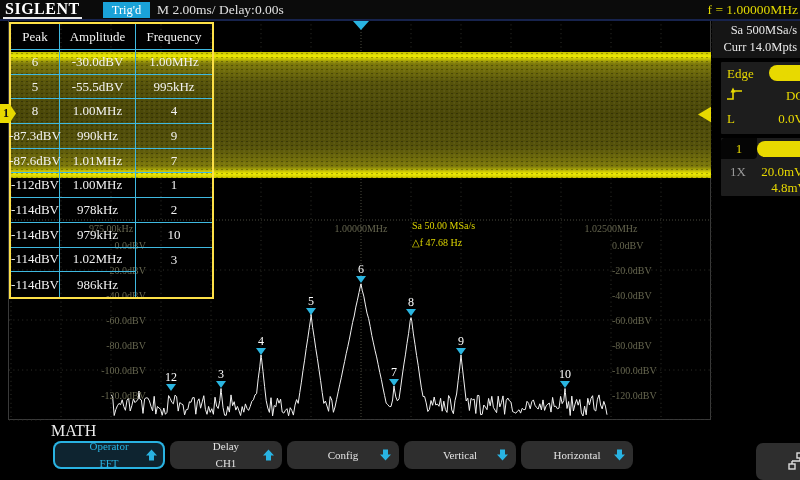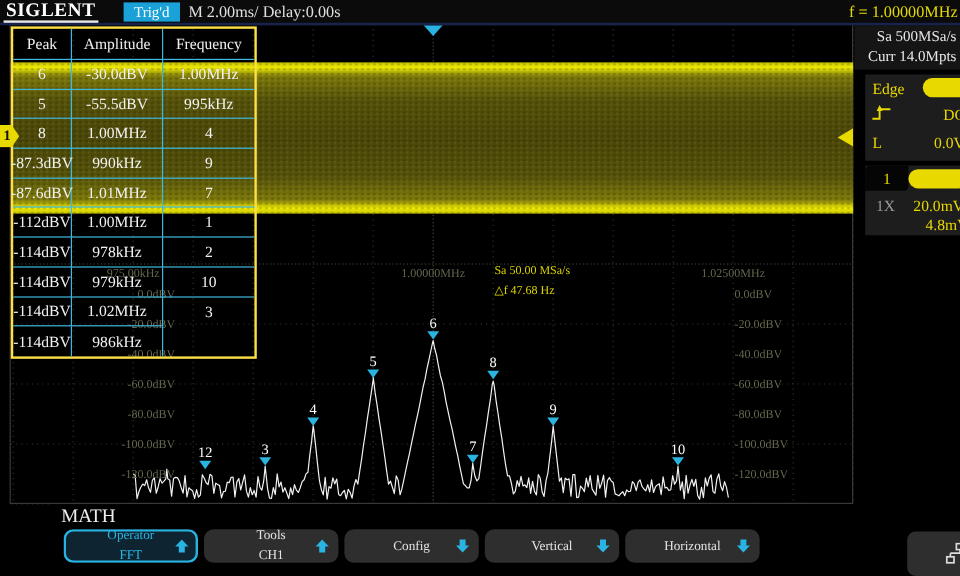--- a/index.html
+++ b/index.html
@@ -281,21 +281,21 @@
           <div class="mb-text">
             <div class="mb-label">Operator</div>
             <div class="mb-value">FFT</div>
           </div>
           <svg width="13" height="13" class="arr">
             <path d="M6.5 1 L12 7 H9 V12 H4 V7 H1 Z" fill="#29b3e2"></path>
           </svg>
         </div>
         <div class="menu-btn">
           <div class="mb-text">
-            <div class="mb-label">Tools</div>
+            <div class="mb-label">Delay</div>
             <div class="mb-value">CH1</div>
           </div>
           <svg width="13" height="13" class="arr">
             <path d="M6.5 1 L12 7 H9 V12 H4 V7 H1 Z" fill="#29b3e2"></path>
           </svg>
         </div>
         <div class="menu-btn">
           <div class="mb-text">
             <div class="mb-label">Config</div>
           </div>

